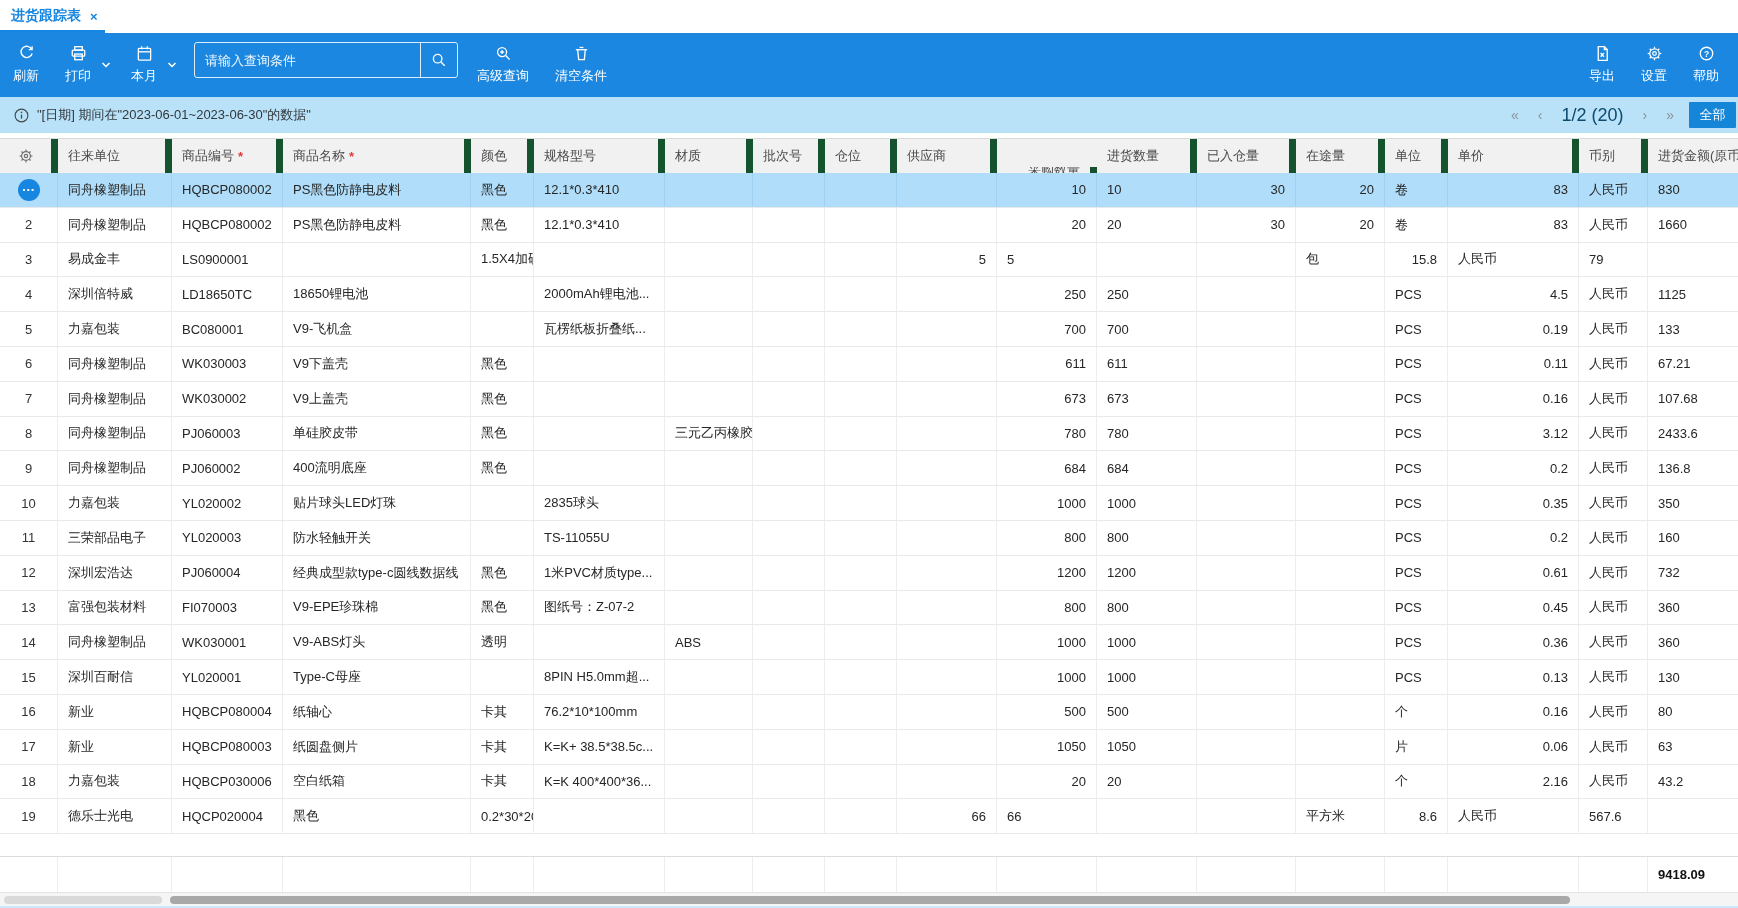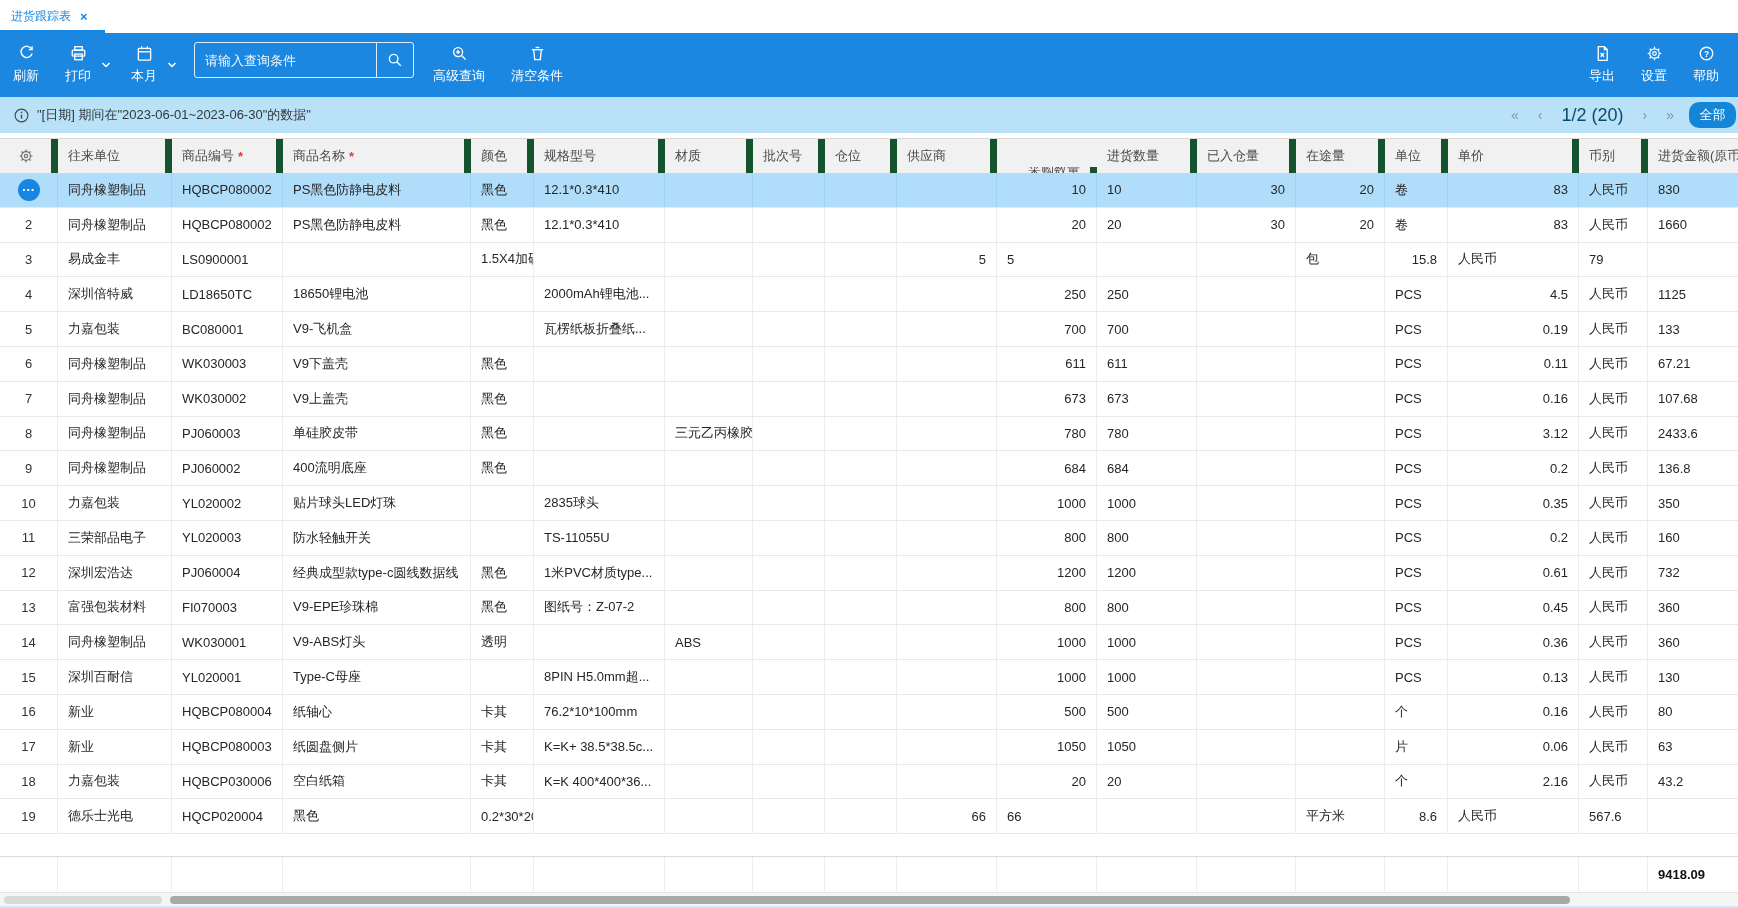--- a/index.html
+++ b/index.html
@@ -3,47 +3,47 @@
 <meta charset="utf-8">
 <style>
   html,body{margin:0;padding:0;background:#e8e8e8;}
   #app{position:relative;width:1738px;height:908px;background:#fff;overflow:hidden;
        font-family:"Liberation Sans",sans-serif;-webkit-font-smoothing:antialiased;}
   svg{display:block}
 
   
   .tabbar{position:absolute;left:0;top:0;width:1738px;height:33px;background:#fff;border-bottom:1px solid #e1e3e6;}
   .tab{position:absolute;left:11px;top:0;height:32px;display:flex;align-items:center;gap:9px;cursor:default;}
-  .tab-label{color:#1786e0;font-size:12px;font-weight:normal;}
+  .tab-label{color:#1786e0;font-size:14px;font-weight:bold;}
   .tab-close{color:#1786e0;font-size:13px;font-weight:bold;line-height:1;}
   .tab-underline{position:absolute;left:0;top:30px;width:105px;height:3px;background:#1786e0;}
 
   
   .toolbar{position:absolute;left:0;top:33px;width:1738px;height:64px;background:#1b87e0;display:flex;align-items:center;}
   .tbtn{display:flex;flex-direction:column;align-items:center;justify-content:center;gap:5px;
         color:#fff;font-size:13px;padding:0 13px;height:64px;white-space:nowrap;}
   .tchev{display:flex;align-items:center;height:64px;padding:0 4px;margin-left:-8px;margin-right:2px;}
-  .searchwrap{display:flex;align-items:stretch;width:220px;height:36px;margin:0 6px 10px 10px;
+  .searchwrap{display:flex;align-items:stretch;width:264px;height:36px;margin:0 6px 10px 10px;
               border:1px solid rgba(255,255,255,.85);border-radius:3px;box-sizing:border-box;justify-content:flex-end;}
   .searchwrap input{flex:1;background:transparent;border:none;outline:none;color:#fff;font-size:13px;
               padding:0 10px;font-family:"Liberation Sans",sans-serif;min-width:0;}
   .searchwrap input::placeholder{color:rgba(255,255,255,.92);}
   .search-btn{width:36px;display:flex;align-items:center;justify-content:center;border-left:1px solid rgba(255,255,255,.85);}
   .tright{margin-left:auto;display:flex;margin-right:6px;}
 
   
   .infobar{position:absolute;left:0;top:97px;width:1738px;height:36px;background:#b9e2f9;
            display:flex;align-items:center;color:#32373c;font-size:13px;}
   .info-left{display:flex;align-items:center;gap:8px;margin-left:14px;}
   .pager{position:absolute;right:64px;top:0;height:36px;display:flex;align-items:center;gap:19px;
          color:#8b9096;font-size:14px;}
   .pager .pg-label{color:#0c4a6e;font-size:18px;}
   .pg-arrow{cursor:default;}
   .allbtn{position:absolute;right:2px;top:5px;width:47px;height:26px;background:#1585d8;color:#fff;
-          font-size:13px;border:none;border-radius:10px;display:flex;align-items:center;justify-content:center;}
+          font-size:13px;border:none;border-radius:1px;display:flex;align-items:center;justify-content:center;}
 
   
   .gridhead{position:absolute;left:0;top:138px;height:34px;background:#f1f1f1;display:grid;
             border-top:1px solid #d9d9d9;border-bottom:1px solid #d9d9d9;box-sizing:content-box;color:#4a4a4a;font-size:13px;}
   .th{display:flex;align-items:center;padding:0 10px;border-right:7px solid #14532d;overflow:hidden;white-space:nowrap;box-sizing:border-box;}
   .th.c{justify-content:center;padding:0;}
   .th.r{justify-content:flex-end;margin-top:28px;}
   .req{color:#e23b3b;margin-left:4px;font-weight:bold;}
 
   .gridbody{position:absolute;left:0;top:173px;height:662px;overflow:hidden;}

